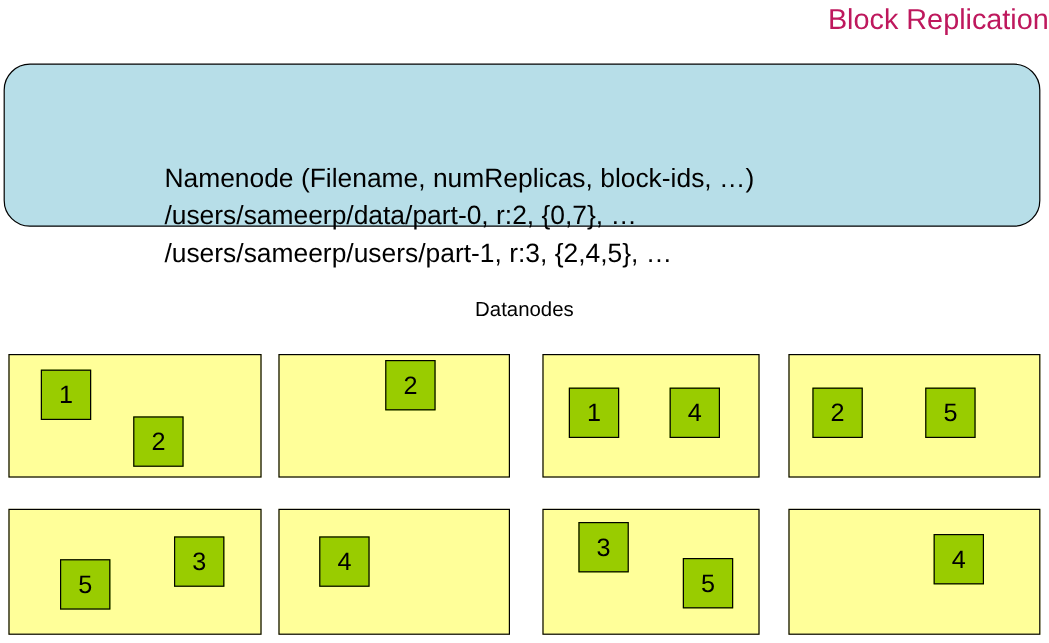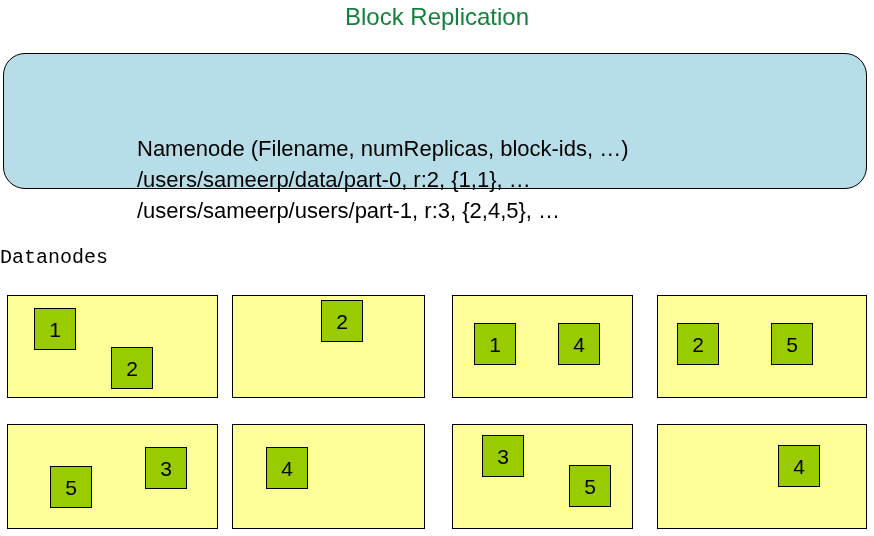--- a/index.html
+++ b/index.html
@@ -25,25 +25,25 @@
     width: 874px;
     height: 536px;
   }
 
   
   .diagram-title {
     position: absolute;
     left: 0;
     top: 3px;
     width: 874px;
-    text-align: center;
+    text-align: right;
     font-size: 24px;
     line-height: 28px;
     letter-spacing: 0px;
-    color: #15803d;
+    color: #be185d;
     white-space: nowrap;
   }
 
   
   .namenode-box {
     position: absolute;
     left: 3px;
     top: 53px;
     width: 864px;
     height: 136px;
@@ -66,26 +66,25 @@
     display: block;
     white-space: nowrap;
   }
 
   
   .datanodes-title {
     position: absolute;
     left: 0;
     top: 244px;
     width: 874px;
-    text-align: left;
-    font-size: 20px;
+    text-align: center;
+    font-size: 17px;
     line-height: 28px;
     color: #000000;
     white-space: nowrap;
-    font-family: Liberation Mono, monospace;
   }
 
   
   .datanode {
     position: absolute;
     box-sizing: border-box;
     background: #ffff99;
     border: 1.6px solid #000000;
   }
 
@@ -111,21 +110,21 @@
 </head>
 <body>
 
 <div id="diagram">
 
   <div class="diagram-title">Block Replication</div>
 
   <div class="namenode-box">
     <div class="namenode-text">
       <span class="namenode-line">Namenode (Filename, numReplicas, block-ids, …)</span>
-      <span class="namenode-line">/users/sameerp/data/part-0, r:2, {1,1}, …</span>
+      <span class="namenode-line">/users/sameerp/data/part-0, r:2, {0,7}, …</span>
       <span class="namenode-line">/users/sameerp/users/part-1, r:3, {2,4,5}, …</span>
     </div>
   </div>
 
   <div class="datanodes-title">Datanodes</div>
 
   <div id="datanode-layer">
       <div class="datanode" style="left: 7px; top: 295px; width: 211px; height: 103px; background: rgb(255, 255, 153);">
         <div class="block" style="left: 26px; top: 12px; background: rgb(153, 204, 0);">
           <span class="block-label">1</span>

